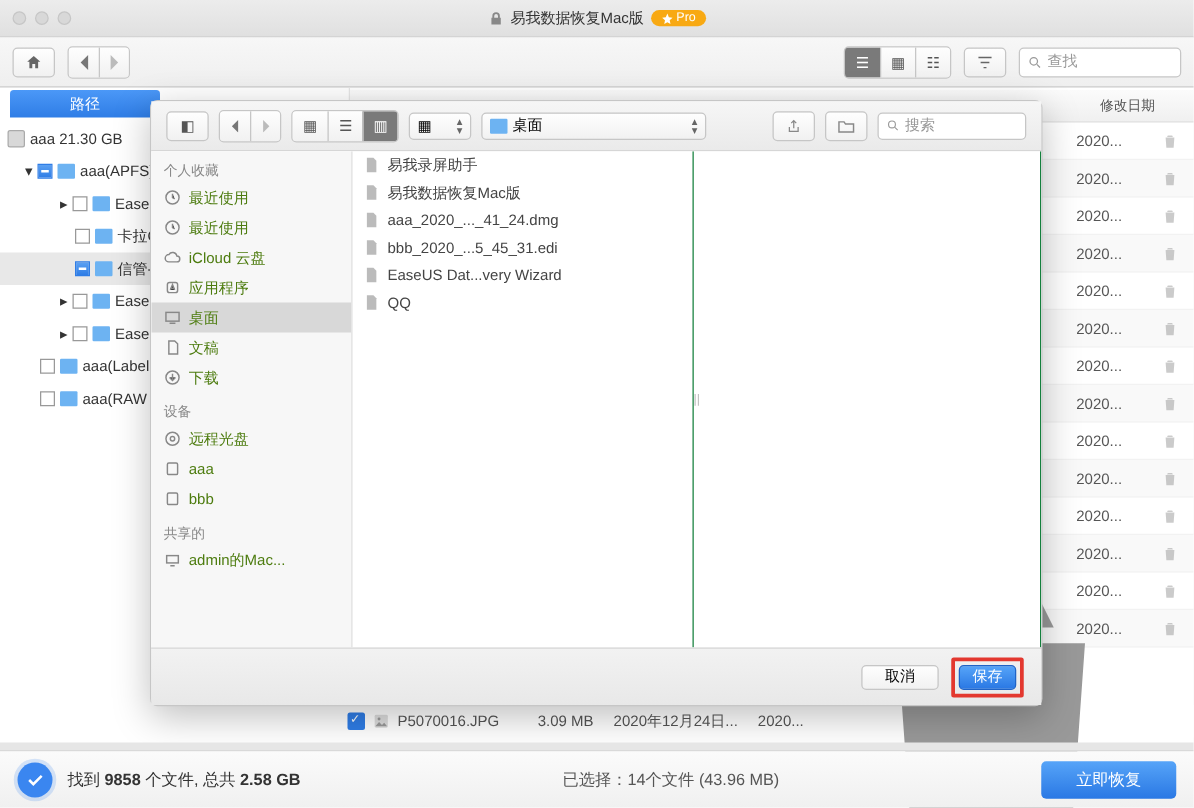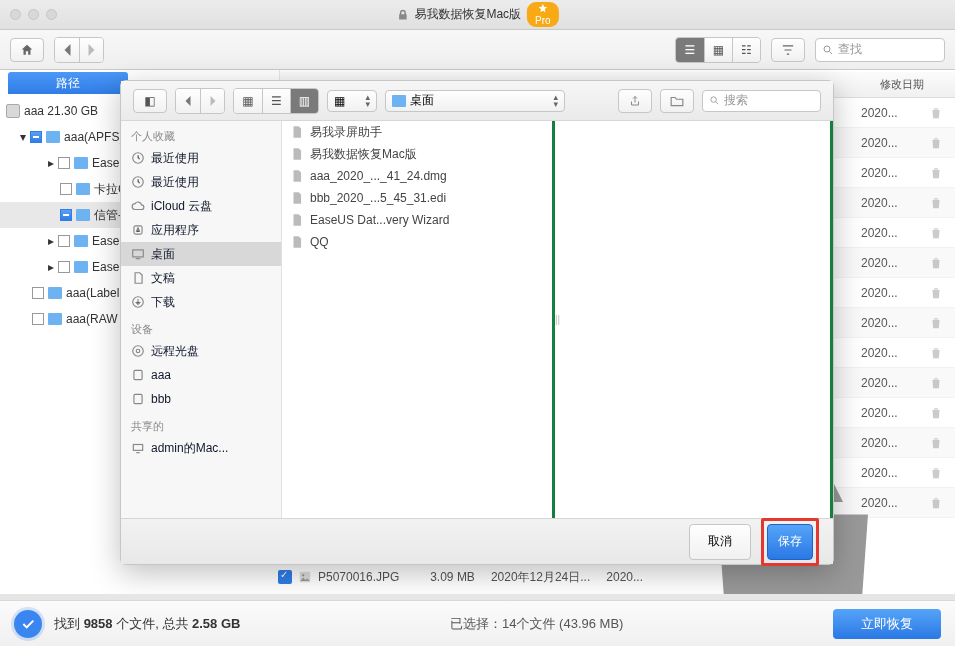--- a/index.html
+++ b/index.html
@@ -3,21 +3,21 @@
 <meta charset="utf-8">
 <style>
 * { margin: 0; padding: 0; box-sizing: border-box; font-family: -apple-system, "Helvetica Neue", Arial, sans-serif; }
 body { width: 955px; height: 646px; background: #fff; overflow: hidden; position: relative; }
 
 
 .titlebar { height: 30px; background: linear-gradient(#ececec,#e0e0e0); border-bottom: 1px solid #c9c9c9; display: flex; align-items: center; padding: 0 10px; }
 .traffic { display: flex; gap: 7px; }
 .traffic span { width: 11px; height: 11px; border-radius: 50%; background: #d8d8d8; border: 1px solid #c6c6c6; }
 .titlebar-center { position: absolute; left: 50%; transform: translateX(-50%); display: flex; align-items: center; gap: 6px; font-size: 12px; color: #333; }
-.pro-badge { background: #f8a913; color: #fff; font-size: 10px; padding: 1px 8px; border-radius: 9px; display: flex; align-items: center; gap: 2px; flex-direction: column; }
+.pro-badge { background: #f8a913; color: #fff; font-size: 10px; padding: 1px 8px; border-radius: 9px; display: flex; align-items: center; gap: 2px; }
 .lock-icon { width: 12px; height: 12px; }
 
 
 .toolbar { height: 40px; background: linear-gradient(#f7f7f7,#efefef); border-bottom: 1px solid #c9c9c9; display: flex; align-items: center; padding: 0 10px; gap: 10px; }
 .tb-btn { height: 24px; border: 1px solid #c6c6c6; border-radius: 4px; background: linear-gradient(#fefefe,#f1f1f1); display: flex; align-items: center; justify-content: center; padding: 0 8px; font-size: 12px; color: #555; cursor: pointer; }
 .tb-btn.icon-only { width: 34px; padding: 0; }
 .nav-group { display: flex; border: 1px solid #c6c6c6; border-radius: 4px; overflow: hidden; }
 .nav-group .seg { height: 24px; width: 24px; display: flex; align-items: center; justify-content: center; background: linear-gradient(#fefefe,#f1f1f1); }
 .nav-group .seg + .seg { border-left: 1px solid #c6c6c6; }
 .flex-spacer { flex: 1; }
@@ -47,29 +47,29 @@
 .file-row.alt { background:#f9f9f9; }
 .file-row .date { margin-left:auto; width:60px; }
 .file-row .trash { width:14px; height:14px; opacity:.5; margin-left:8px; }
 
 
 .sheet { position:absolute; top: 80px; left: 120px; width: 714px; height: 485px; background:#f0f0f0; border:1px solid #c6c6c6; border-radius: 6px; box-shadow: 0 8px 30px rgba(0,0,0,.25); display:flex; flex-direction:column; }
 .sheet-toolbar { height: 40px; display:flex; align-items:center; gap:8px; padding: 0 12px; border-bottom:1px solid #d6d6d6; background:linear-gradient(#f6f6f6,#eaeaea);}
 .sheet-body { flex:1; display:flex; background:#fff; overflow:hidden;}
 .sheet-sidebar { width:161px; background:#f7f7f7; border-right:1px solid #e1e1e1; font-size:12px; overflow-y:auto; padding-bottom: 6px;}
 .sb-section { color:#888; font-size:11px; padding: 8px 10px 2px; }
-.sb-item { display:flex; align-items:center; gap:6px; height:24px; padding:0 10px; color:#0f172a; cursor:pointer;}
+.sb-item { display:flex; align-items:center; gap:6px; height:24px; padding:0 10px; color:#4d7c0f; cursor:pointer;}
 .sb-item.selected { background:#d8d8d8; }
 .sb-item .ic { width:14px; height:14px; display:flex; align-items:center; justify-content:center; color:#777;}
 .sheet-cols { flex:1; display:flex; }
-.col { flex:1; border-right:3px solid #15803d; font-size:12px; }
+.col { flex:1; border-right:1px solid #15803d; font-size:12px; }
 .col-item { display:flex; align-items:center; gap:6px; height:22px; padding:0 8px; color:#444;}
 .col-resizer { width:6px; display:flex; align-items:center; justify-content:center; color:#bbb; font-size:10px;}
 .sheet-footer { height: 46px; display:flex; align-items:center; justify-content:flex-end; gap:10px; padding:0 14px; border-top:1px solid #d6d6d6; background:linear-gradient(#f2f2f2,#e8e8e8);}
-.mac-btn { height:36px; padding:0 18px; border-radius:4px; border:1px solid #c6c6c6; background:linear-gradient(#fefefe,#f1f1f1); font-size:12px; cursor:pointer;}
+.mac-btn { height:20px; padding:0 18px; border-radius:4px; border:1px solid #c6c6c6; background:linear-gradient(#fefefe,#f1f1f1); font-size:12px; cursor:pointer;}
 .mac-btn.primary { background:linear-gradient(#56a4f8,#2a78e4); border-color:#1f63c7; color:#fff; padding: 0 10px;}
 .highlight-box { border:3px solid #e3382f; padding:3px; border-radius:2px;}
 
 .popup-select { height:22px; border:1px solid #c6c6c6; border-radius:4px; background:linear-gradient(#fefefe,#f1f1f1); display:flex; align-items:center; padding:0 6px; font-size:12px; gap:4px; min-width:180px; justify-content:space-between;}
 .popup-select .left { display:flex; align-items:center; gap:4px;}
 .chev { font-size:9px; color:#666; line-height:7px;}
 
 .sheet-search { display:flex; align-items:center; height:22px; border:1px solid #c6c6c6; border-radius:4px; background:#fff; padding:0 6px; font-size:12px; color:#999; gap:4px; width:119px;}
 
 

